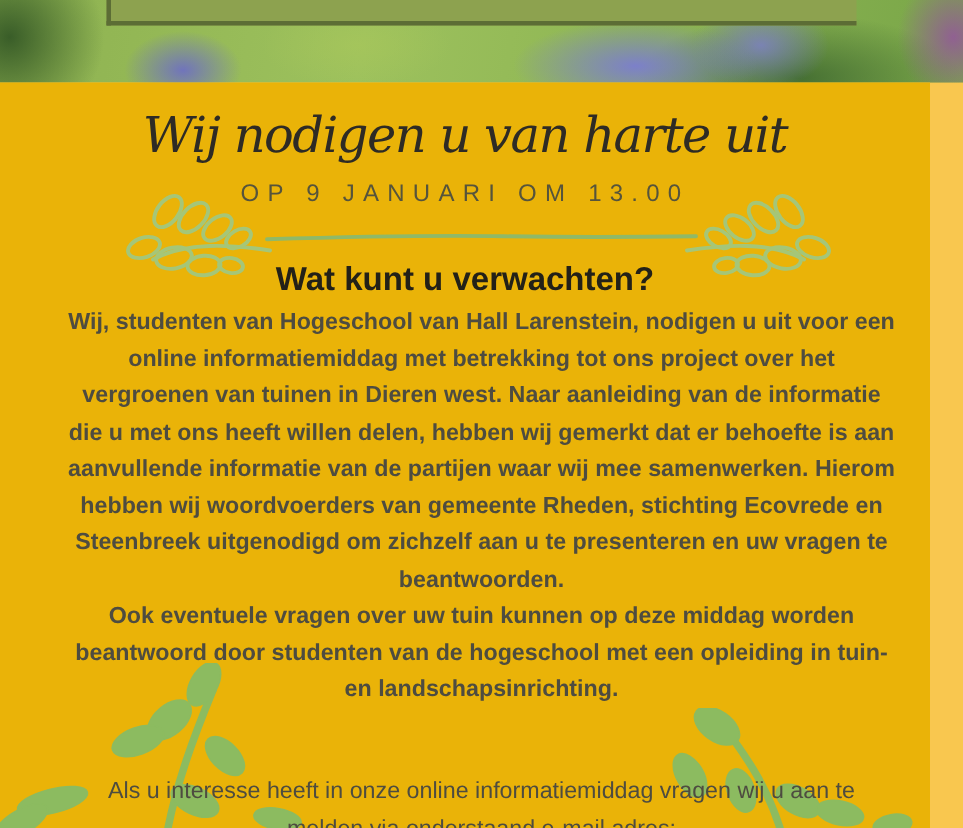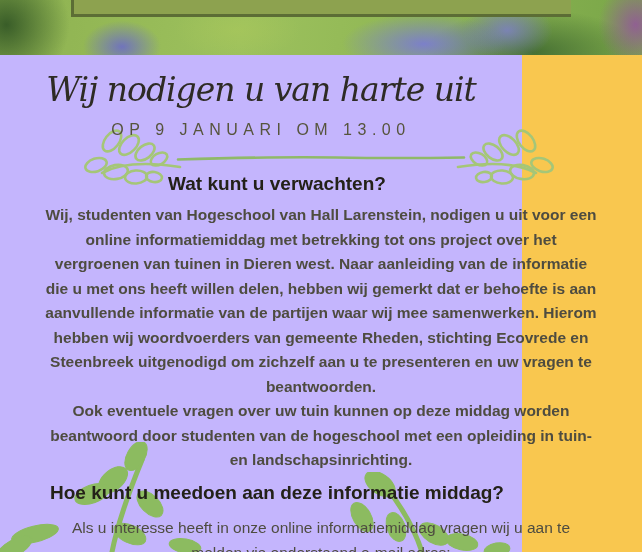--- a/index.html
+++ b/index.html
@@ -37,22 +37,22 @@
     width: 500px; height: 21px;
     background: #8da24f;
     border-left: 3px solid #5c6d35;
     border-bottom: 3px solid #5c6d35;
   }
 
   
   .flyer {
     position: absolute;
     left: 0; top: 55px;
-    width: 522px; height: 497px;
-    background: #c4b5fd;
+    width: 620px; height: 497px;
+    background: #eab308;
   }
   .script-title {
     position: absolute;
     left: 0; top: 15px;
     width: 100%;
     text-align: center;
     font-family: "DejaVu Serif", serif;
     font-style: italic;
     font-weight: 500;
     font-size: 33px;
@@ -77,24 +77,24 @@
   }
   .sketch-leaf {
     position: absolute;
     z-index: 1;
   }
   .sketch-left  { left: 84px;  top: 72px; }
   .sketch-right { left: 450px; top: 72px; transform: scaleX(-1); }
 
   .section-heading {
     position: absolute;
-    left: 16px;
+    left: 0;
     width: 100%;
     text-align: center;
-    font-size: 19px;
+    font-size: 22px;
     font-weight: bold;
     color: #232118;
     z-index: 3;
   }
   .heading-1 { top: 118px; }
   .heading-2 { top: 427px; }
 
   .body-text {
     position: absolute;
     left: 21px;
@@ -169,21 +169,20 @@
 vergroenen van tuinen in Dieren west. Naar aanleiding van de informatie
 die u met ons heeft willen delen, hebben wij gemerkt dat er behoefte is aan
 aanvullende informatie van de partijen waar wij mee samenwerken. Hierom
 hebben wij woordvoerders van gemeente Rheden, stichting Ecovrede en
 Steenbreek uitgenodigd om zichzelf aan u te presenteren en uw vragen te
 beantwoorden.
 Ook eventuele vragen over uw tuin kunnen op deze middag worden
 beantwoord door studenten van de hogeschool met een opleiding in tuin-
 en landschapsinrichting.</div>
 
-    <div class="section-heading heading-2">Hoe kunt u meedoen aan deze informatie middag?</div>
     <div class="body-text paragraph-2">Als u interesse heeft in onze online informatiemiddag vragen wij u aan te
 melden via onderstaand e-mail adres:</div>
 
     <svg class="corner-leaves leaves-left" width="230" height="110" viewBox="0 0 230 110">
       <g fill="#8cbb60" stroke="#8cbb60">
         <path d="M112 110 C 118 80, 128 52, 142 18" fill="none" stroke-width="5" stroke-linecap="round"></path>
         <ellipse cx="136" cy="14" rx="16" ry="9" transform="rotate(-60 136 14)"></ellipse>
         <ellipse cx="113" cy="38" rx="17" ry="10" transform="rotate(-40 113 38)"></ellipse>
         <ellipse cx="92" cy="52" rx="18" ry="9" transform="rotate(-20 92 52)"></ellipse>
         <ellipse cx="150" cy="62" rx="16" ry="9" transform="rotate(45 150 62)"></ellipse>

